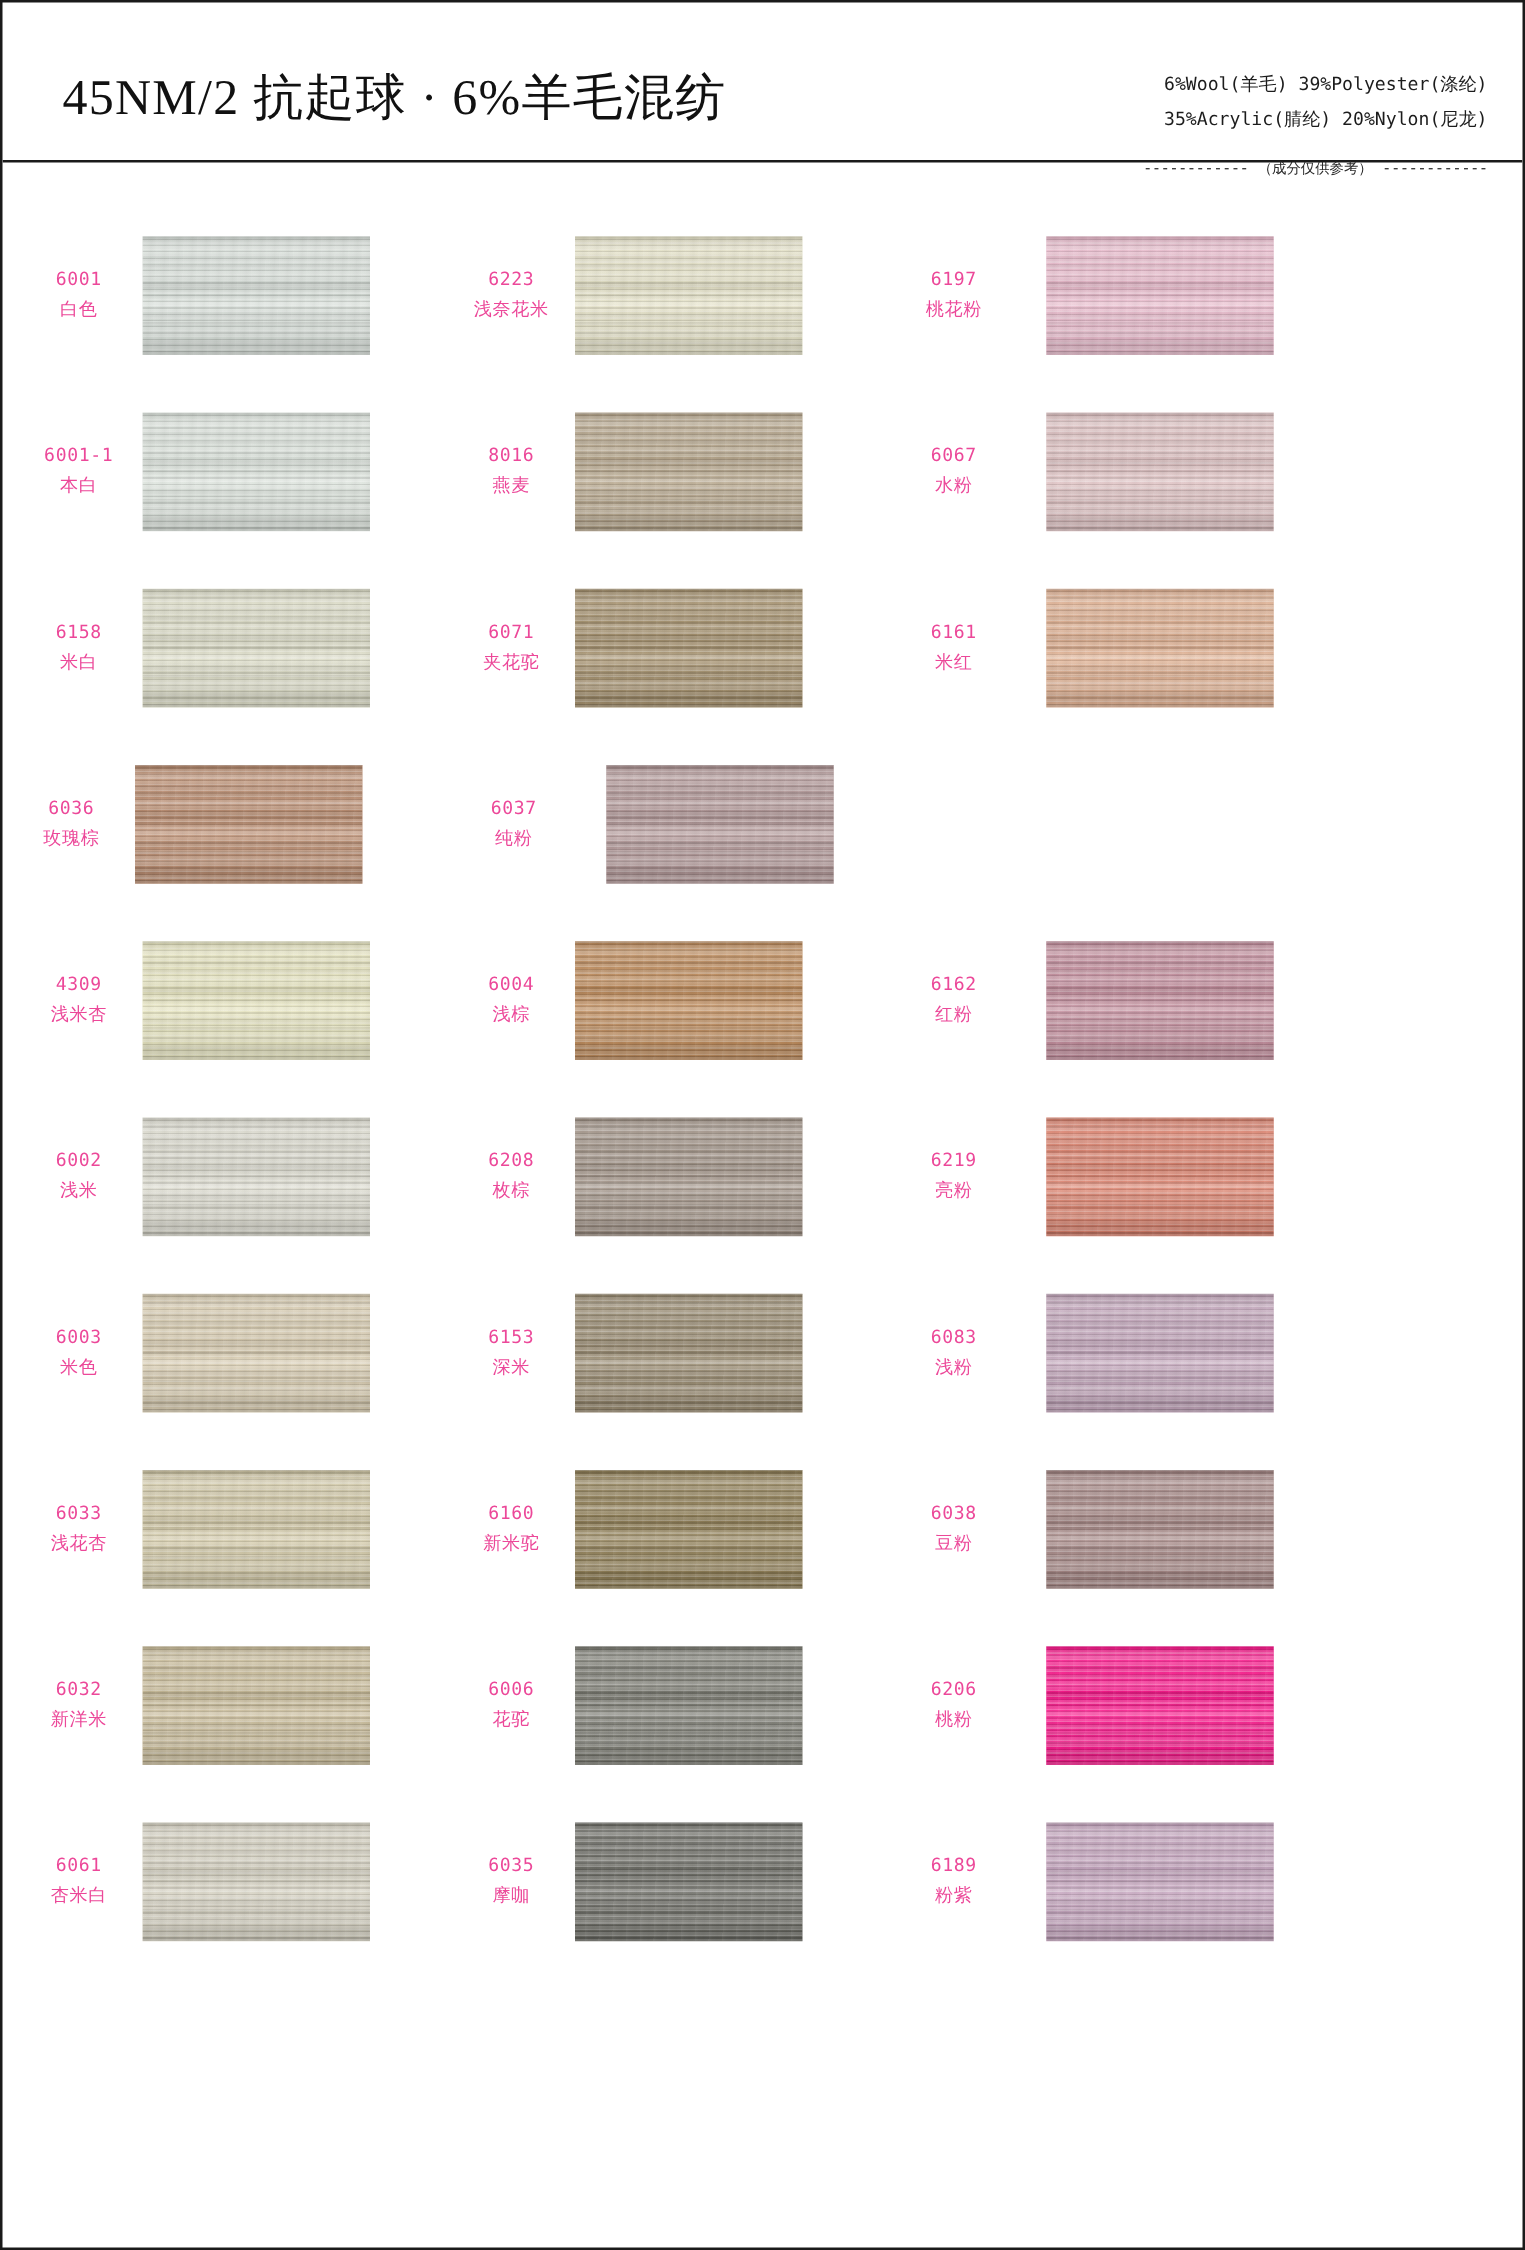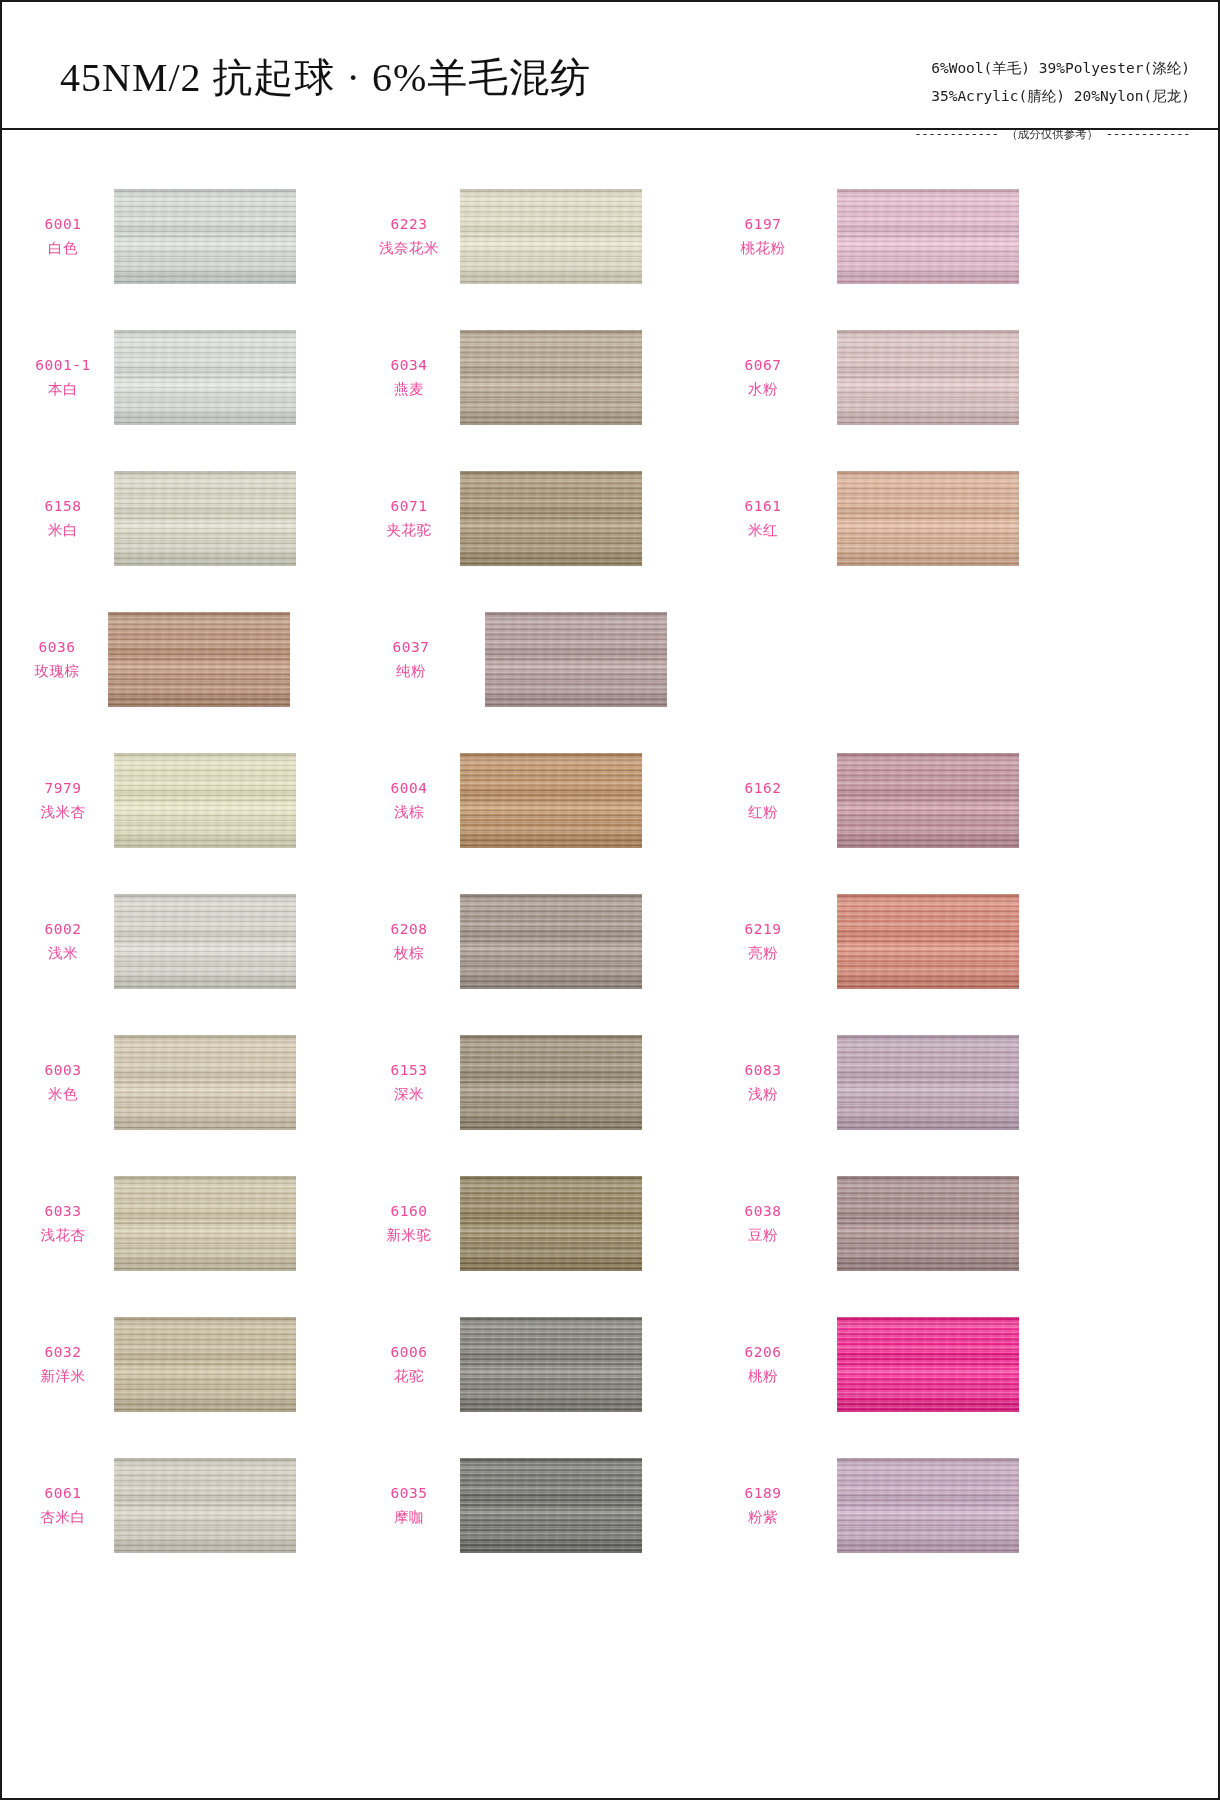--- a/index.html
+++ b/index.html
@@ -25,21 +25,21 @@
 
   
   .header {
     position: relative;
     height: 128px;
     border-bottom: 2px solid #1a1a1a;
     box-sizing: border-box;
   }
   .header-title {
     position: absolute;
-    left: 58px;
+    left: 48px;
     top: 48px;
     font-family: "Liberation Serif", serif;
     font-size: 40px;
     letter-spacing: 1px;
     color: #111;
     white-space: nowrap;
   }
   .header-spec {
     position: absolute;
     right: 28px;
@@ -226,21 +226,21 @@
           </div>
           <div class="swatch" style="background: rgb(221, 228, 221);">
             <div class="tex l1"></div>
             <div class="tex l2"></div>
             <div class="tex l3"></div>
             <div class="tex l4"></div>
           </div>
         </div>
         <div class="cell c1">
           <div class="label">
-            <span class="code">6034</span>
+            <span class="code">8016</span>
             <span class="name">燕麦</span>
           </div>
           <div class="swatch" style="background: rgb(185, 169, 143);">
             <div class="tex l1"></div>
             <div class="tex l2"></div>
             <div class="tex l3"></div>
             <div class="tex l4"></div>
           </div>
         </div>
         <div class="cell c2">
@@ -316,21 +316,21 @@
             <div class="tex l1"></div>
             <div class="tex l2"></div>
             <div class="tex l3"></div>
             <div class="tex l4"></div>
           </div>
         </div>
       </div>
       <div class="row">
         <div class="cell c0">
           <div class="label">
-            <span class="code">7979</span>
+            <span class="code">4309</span>
             <span class="name">浅米杏</span>
           </div>
           <div class="swatch" style="background: rgb(232, 230, 194);">
             <div class="tex l1"></div>
             <div class="tex l2"></div>
             <div class="tex l3"></div>
             <div class="tex l4"></div>
           </div>
         </div>
         <div class="cell c1">

